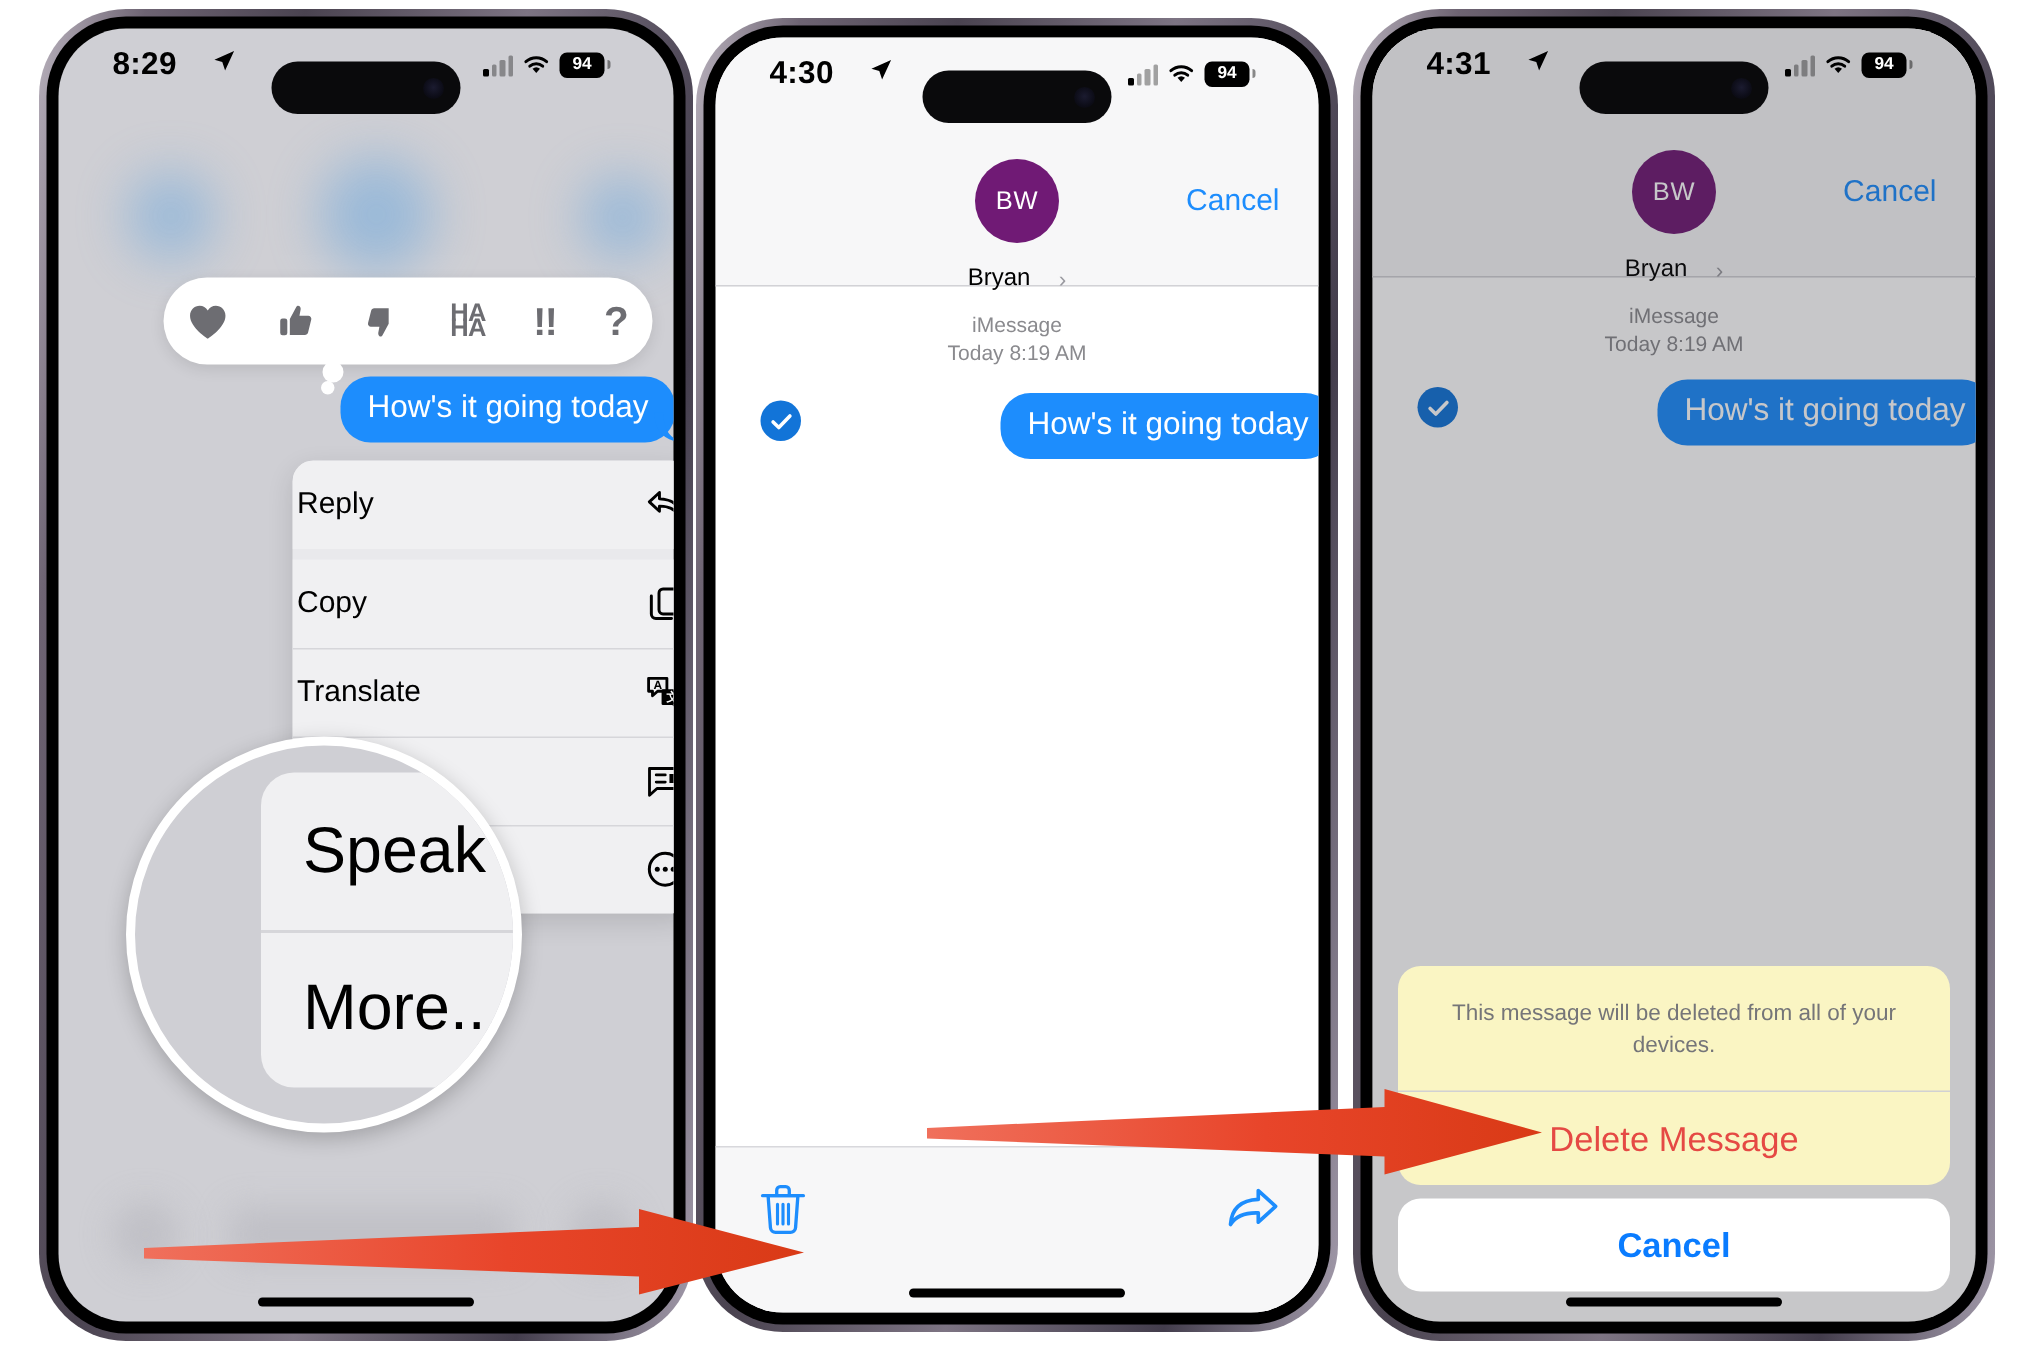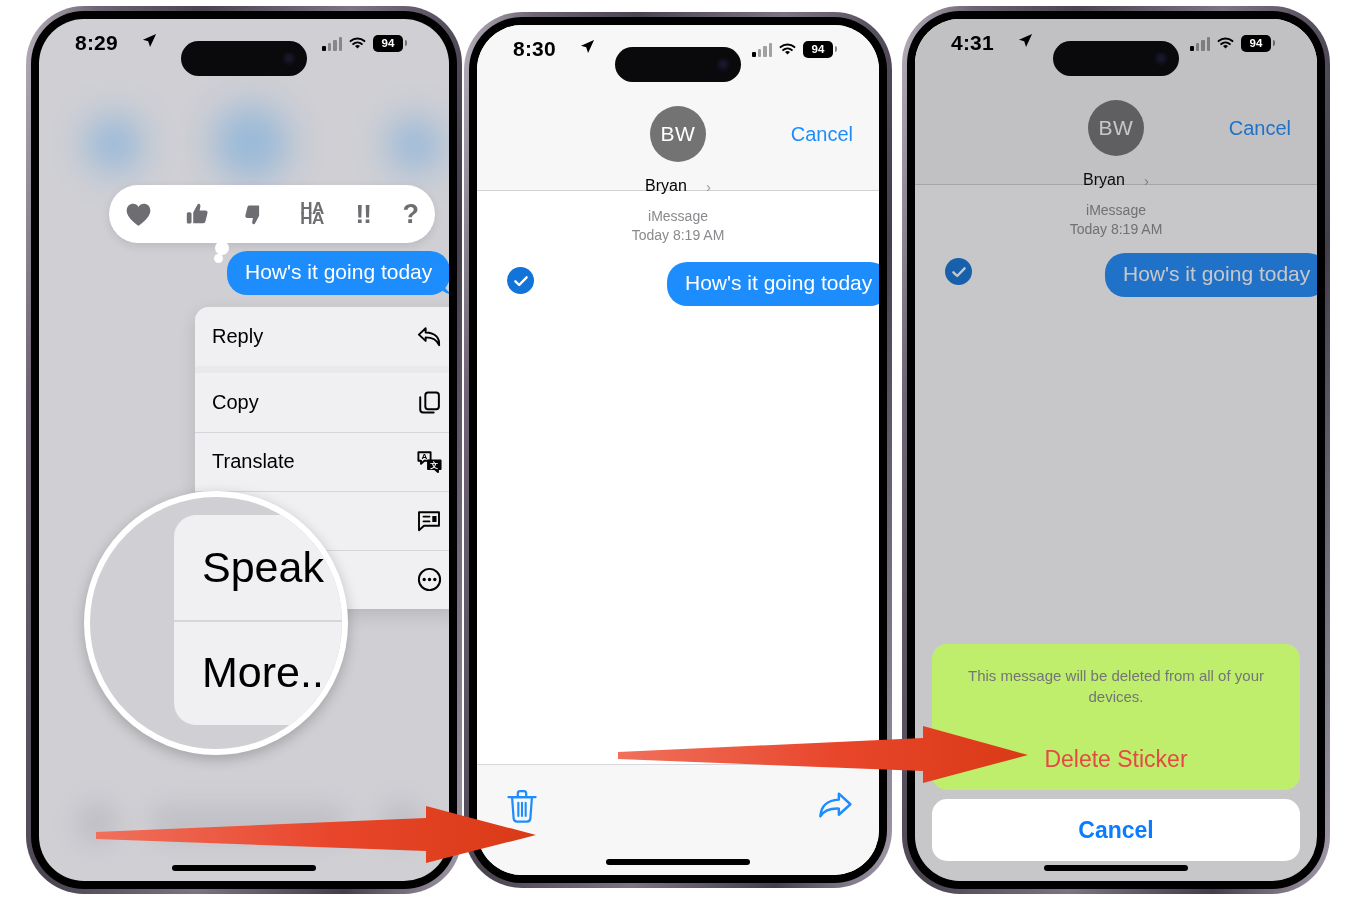--- a/index.html
+++ b/index.html
@@ -64,59 +64,59 @@
   .bubble:after{content:"";position:absolute;right:-6px;bottom:0;width:20px;height:20px;
                 background:#1d8dfd;border-bottom-left-radius:16px 14px;
                 clip-path:path("M0,0 C0,12 6,19 19,20 C9,17 6,10 6,0 Z");}
   #p1bubble{left:188px;top:232px;}
 
   .ctxmenu{position:absolute;left:156px;top:288px;width:266px;border-radius:14px;overflow:hidden;
            background:#e9e9ec;z-index:4;box-shadow:0 6px 18px rgba(0,0,0,.12);}
   .ctxgroup{background:#f0f0f2;}
   .ctxgroup + .ctxgroup{margin-top:7px;}
   .ctxrow{height:59px;display:flex;align-items:center;justify-content:space-between;
-          padding:0 17px;position:relative;}
+          padding:0 3px;position:relative;}
   .ctxrow + .ctxrow:before{content:"";position:absolute;left:0;right:0;top:0;height:1px;background:#d6d6da;}
   .ctxrow .lbl{font-size:20px;color:#000;}
   .ctxrow .ic{width:30px;height:30px;display:flex;align-items:center;justify-content:center;color:#000;}
 
   
   .magnify{position:absolute;left:58px;top:485px;width:264px;height:264px;border-radius:50%;
            border:6px solid #fff;box-sizing:border-box;overflow:hidden;z-index:9;
            box-shadow:0 4px 14px rgba(0,0,0,.22);background:#cfcfd4;}
   .magcontent{position:absolute;left:0;top:0;width:264px;height:264px;}
   .magpanel{position:absolute;left:84px;top:18px;width:230px;background:#f0f0f2;border-radius:22px;}
   .magrow{height:105px;display:flex;align-items:center;padding:0 28px;position:relative;}
   .magrow + .magrow:before{content:"";position:absolute;left:0;right:0;top:0;height:2px;background:#d6d6da;}
   .magrow .lbl{font-size:43px;color:#000;white-space:nowrap;}
 
   
   #p2screen{background:#fff;}
   .navbar{position:absolute;left:0;right:0;top:0;height:165px;background:#f7f7f8;
           border-bottom:1px solid #d2d2d6;z-index:5;}
   .avatar{position:absolute;left:50%;transform:translateX(-50%);top:81px;width:56px;height:56px;
-          border-radius:50%;background:#737373;color:#fff;font-size:21px;
+          border-radius:50%;background:#701a75;color:#fff;font-size:17px;
           display:flex;align-items:center;justify-content:center;letter-spacing:.5px;}
   .contact{position:absolute;left:50%;transform:translateX(-50%);top:152px;font-size:16px;color:#000;
            display:flex;align-items:flex-end;gap:19px;white-space:nowrap;}
   .contact .chev{color:#9a9aa0;font-size:15px;}
   .cancel{position:absolute;right:26px;top:98px;font-size:20px;color:#1d8dfd;}
   .ts{position:absolute;left:0;right:0;text-align:center;font-size:14px;color:#8a8a8e;line-height:19px;z-index:3;}
   .selcheck{position:absolute;width:27px;height:27px;border-radius:50%;background:#1274d8;
             display:flex;align-items:center;justify-content:center;z-index:3;}
   .selcheck svg{width:16px;height:16px;}
   .toolbar{position:absolute;left:0;right:0;bottom:0;height:110px;background:#f7f7f8;
            border-top:1px solid #d8d8dc;z-index:5;}
   .toolbar .tb-icon{position:absolute;top:24px;width:34px;height:34px;color:#1d8dfd;}
 
   
   #p3screen{background:#fff;}
   .dim{position:absolute;inset:0;background:rgba(40,40,45,.26);z-index:6;}
   .sheet{position:absolute;left:17px;right:17px;bottom:20px;z-index:8;}
-  .sheet-card{background:#bef264;border-radius:15px;overflow:hidden;margin-bottom:9px;opacity:.93;}
+  .sheet-card{background:#fef9c3;border-radius:15px;overflow:hidden;margin-bottom:9px;opacity:.93;}
   .sheet-msg{padding:21px 26px 20px;text-align:center;font-size:15px;color:#6f6f73;line-height:21px;
              border-bottom:1px solid #d2d2d4;}
   .sheet-destructive{height:62px;display:flex;align-items:center;justify-content:center;
                      font-size:23px;color:#e8403a;}
   .sheet-cancel{background:#fff;border-radius:15px;height:62px;display:flex;align-items:center;
                 justify-content:center;font-size:23px;font-weight:bold;color:#0a7cff;}
 
   
   .arrow{position:absolute;z-index:20;}
   #arrow1{left:96px;top:806px;width:440px;height:60px;}
@@ -302,21 +302,21 @@
       <span class="tb-icon" style="right:28px;">
         <svg viewBox="0 0 28 24" width="36" height="32">
             <path d="M17 3.2 26 11.4 17 19.6v-4.8c-7.4-.3-11.6 1.6-14.4 6 .6-8.6 5.5-12.6 14.4-13z" fill="none" stroke="#1d8dfd" stroke-width="1.9" stroke-linejoin="round"></path>
           </svg>
       </span>
     </div>
 
     <div class="homebar"></div>
 
     <div class="statusbar">
-      <div class="sb-time">8:30</div>
+      <div class="sb-time">4:30</div>
       <svg class="sb-loc" viewBox="0 0 16 16">
           <path d="M15 1 L1 7.2 L6.6 8.8 L8.6 15 Z" fill="#000"></path>
         </svg>
       <div class="island">
           <div class="cam"></div>
         </div>
       <div class="sb-right">
         <div class="bars">
             <i></i>
             <i></i>
@@ -358,21 +358,21 @@
         </svg>
     </div>
 
     <div class="bubble" style="left:190px;top:234px;">How's it going today</div>
 
     <div class="dim"></div>
 
     <div class="sheet">
       <div class="sheet-card">
         <div class="sheet-msg">This message will be deleted from all of your devices.</div>
-        <div class="sheet-destructive">Delete Sticker</div>
+        <div class="sheet-destructive">Delete Message</div>
       </div>
       <div class="sheet-cancel">Cancel</div>
     </div>
 
     <div class="homebar" style="z-index:9;"></div>
 
     <div class="statusbar" style="z-index:9;">
       <div class="sb-time">4:31</div>
       <svg class="sb-loc" viewBox="0 0 16 16">
           <path d="M15 1 L1 7.2 L6.6 8.8 L8.6 15 Z" fill="#000"></path>

